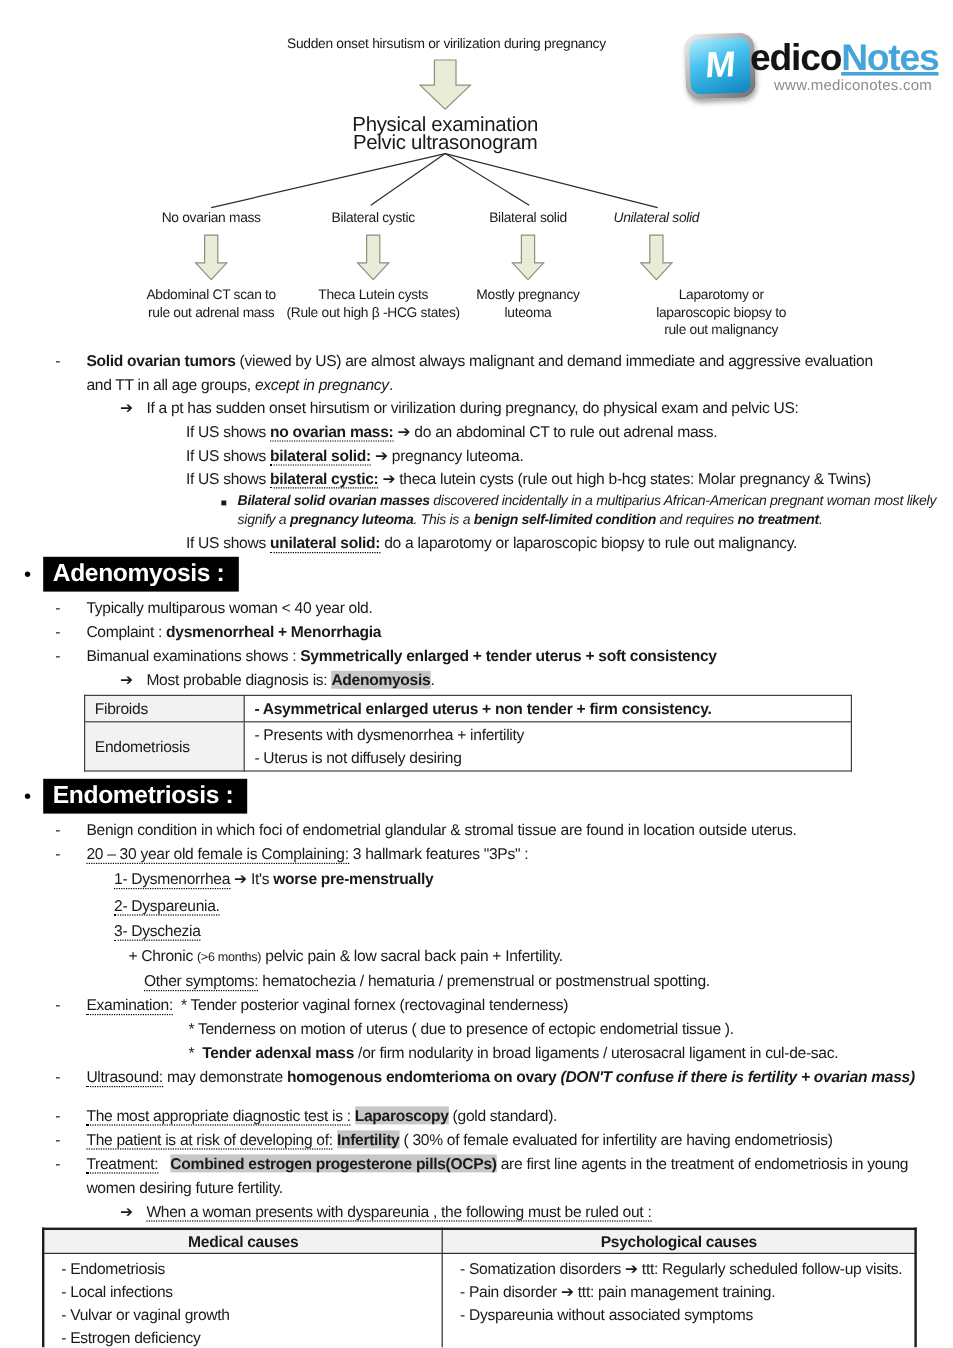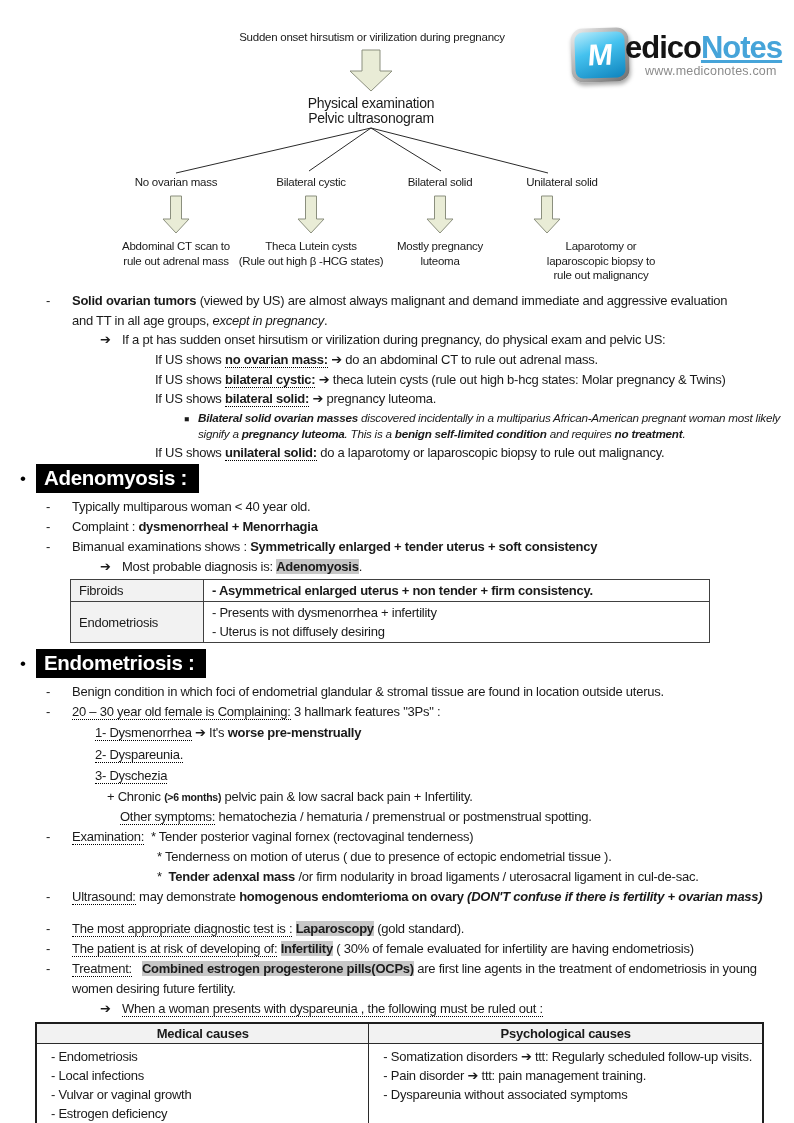--- a/index.html
+++ b/index.html
@@ -10,21 +10,21 @@
     --table_header_bg:#f2f2f2;
   }
   html,body{margin:0;padding:0;background:#ffffff;}
   .page{position:relative;width:794px;height:1123px;background:#ffffff;overflow:hidden;
         font-family:"Liberation Sans","DejaVu Sans",sans-serif;color:#1a1a1a;
         font-size:13px;letter-spacing:-0.25px;}
   
   .fc-abs{position:absolute;}
   .fc-title{left:217px;top:31px;width:310px;text-align:center;font-size:11.5px;}
   .fc-svg{left:0;top:0;}
-  .fc-exam{left:271px;top:96px;width:200px;text-align:center;font-size:14px;white-space:pre-line;line-height:15px;}
+  .fc-exam{left:271px;top:96px;width:200px;text-align:center;font-size:17px;white-space:pre-line;line-height:15px;}
   .fc-label{top:176px;width:120px;text-align:center;font-size:11.5px;}
   .fc-result{top:239px;font-size:11.5px;white-space:pre-line;line-height:14.5px;text-align:center;}
   
   .logo{position:absolute;left:571px;top:26px;width:215px;height:58px;}
   .logo-frame{position:absolute;left:0;top:2px;width:50px;height:46px;border-radius:12px;
               background:linear-gradient(140deg,#f2f2f2 0%,#bdbdbd 35%,#6e6e6e 100%);
               padding:4px;transform:rotate(-2deg);box-shadow:1px 3px 4px rgba(0,0,0,.35);}
   .logo-square{width:100%;height:100%;border-radius:8px;
               background:linear-gradient(160deg,var(--logo_cyan_light) 0%,#45c2ef 40%,var(--logo_cyan_dark) 100%);
               display:flex;align-items:center;justify-content:center;}
@@ -53,21 +53,21 @@
   .ind-ast{margin-left:123px;}
   .mb12{margin-bottom:12px;}
   .mb3{margin-bottom:3px;}
   
   .b{font-weight:bold;}
   .i{font-style:italic;}
   .bi{font-weight:bold;font-style:italic;}
   .du{border-bottom:1.5px dotted #000;}
   .b.du,.du.b{border-bottom:1.5px dotted #000;}
   .hl{background:var(--highlight);}
-  .sm{font-size:10.5px;font-weight:bold;}
+  .sm{font-size:10.5px;}
   
   .sec{display:flex;align-items:center;margin-left:-14px;margin-top:2px;margin-bottom:4px;}
   .sec-bullet{width:16px;font-size:17px;line-height:28px;color:#000;}
   .sec-banner{background:var(--banner_bg);color:var(--banner_fg);font-weight:bold;
               font-size:20.5px;line-height:24px;padding:2px 12px 3px 8px;letter-spacing:-0.3px;text-align:right;}
   
   table{border-collapse:collapse;}
   .t1{margin:2px 0 6px 36px;width:640px;}
   .t1 td{border:1px solid #404040;padding:1px 8px;vertical-align:middle;}
   .t1 .k{width:116px;background:var(--table_header_bg);font-weight:normal;}
@@ -94,21 +94,21 @@
       <polygon points="305.5,196 316.5,196 316.5,219 324,219 311,233 298,219 305.5,219" style="fill:var(--arrow_fill);stroke:var(--arrow_stroke);stroke-width:1"></polygon>
       <polygon points="434.5,196 445.5,196 445.5,219 453,219 440,233 427,219 434.5,219" style="fill:var(--arrow_fill);stroke:var(--arrow_stroke);stroke-width:1"></polygon>
       <polygon points="541.5,196 552.5,196 552.5,219 560,219 547,233 534,219 541.5,219" style="fill:var(--arrow_fill);stroke:var(--arrow_stroke);stroke-width:1"></polygon>
     </svg>
     <div class="fc-abs fc-title">Sudden onset hirsutism or virilization during pregnancy</div>
     <div class="fc-abs fc-exam">Physical examination
 Pelvic ultrasonogram</div>
     <div class="fc-abs fc-label" style="left:116px;">No ovarian mass</div>
     <div class="fc-abs fc-label" style="left:251px;">Bilateral cystic</div>
     <div class="fc-abs fc-label" style="left:380px;">Bilateral solid</div>
-    <div class="fc-abs fc-label" style="left:502px;">Unilateral solid</div>
+    <div class="fc-abs fc-label" style="left:487px;font-style:italic;">Unilateral solid</div>
     <div class="fc-abs fc-result" style="left:101px;width:150px;">Abdominal CT scan to
 rule out adrenal mass</div>
     <div class="fc-abs fc-result" style="left:221px;width:180px;">Theca Lutein cysts
 (Rule out high β -HCG states)</div>
     <div class="fc-abs fc-result" style="left:380px;width:120px;">Mostly pregnancy
 luteoma</div>
     <div class="fc-abs fc-result" style="left:505px;width:140px;text-align:center;margin-left:26px;">Laparotomy or
 laparoscopic biopsy to
 rule out malignancy</div>
   </div>
@@ -140,26 +140,26 @@
         </div>
     </div>
 
     <div class="blk ind-us g-intro">
       <div>
           <div class="line"><span>If US shows </span><span class="b du">no ovarian mass:</span><span> </span><span class="b">➔</span><span> do an abdominal CT to rule out adrenal mass.</span></div>
         </div>
     </div>
     <div class="blk ind-us g-intro">
       <div>
+          <div class="line"><span>If US shows </span><span class="b du">bilateral solid:</span><span> </span><span class="b">➔</span><span> pregnancy luteoma.</span></div>
+        </div>
+    </div>
+    <div class="blk ind-us g-intro">
+      <div>
           <div class="line"><span>If US shows </span><span class="b du">bilateral cystic:</span><span> </span><span class="b">➔</span><span> theca lutein cysts (rule out high b-hcg states: Molar pregnancy &amp; Twins)</span></div>
-        </div>
-    </div>
-    <div class="blk ind-us g-intro">
-      <div>
-          <div class="line"><span>If US shows </span><span class="b du">bilateral solid:</span><span> </span><span class="b">➔</span><span> pregnancy luteoma.</span></div>
         </div>
     </div>
 
     <div class="blk g-sq">
       <span class="marker">■</span>
       <div>
         <div class="line"><span class="bi">Bilateral solid ovarian masses</span><span class="i"> discovered incidentally in a multiparius African-American pregnant woman most likely</span></div>
         <div class="line"><span class="i">signify a </span><span class="bi">pregnancy luteoma</span><span class="i">. This is a </span><span class="bi">benign self-limited condition</span><span class="i"> and requires </span><span class="bi">no treatment</span><span class="i">.</span></div>
       </div>
     </div>

